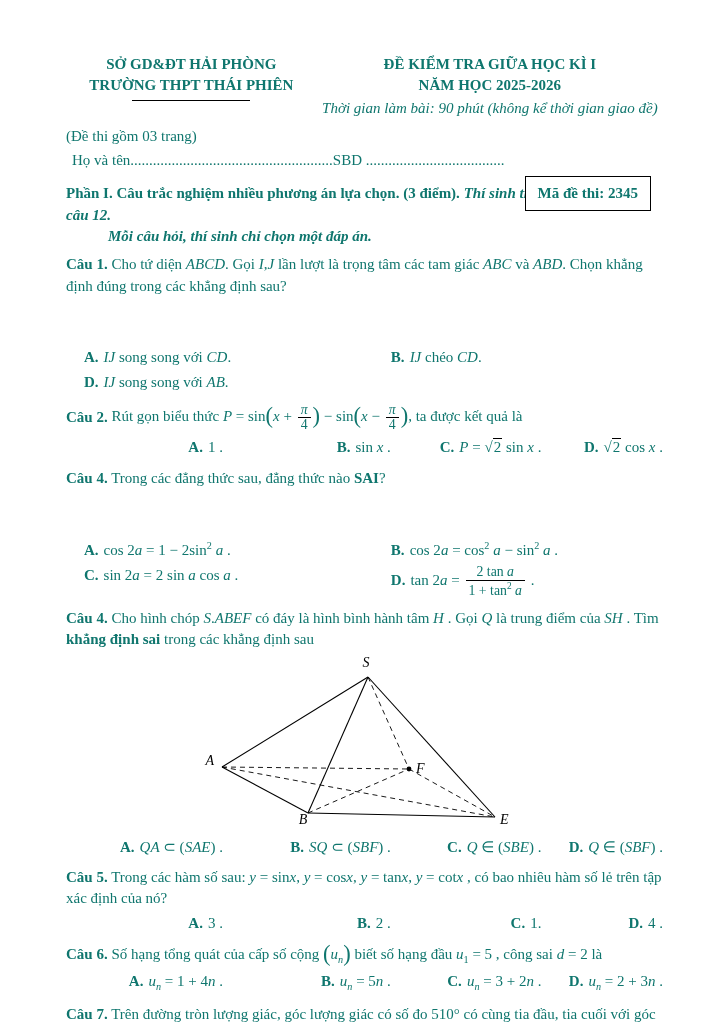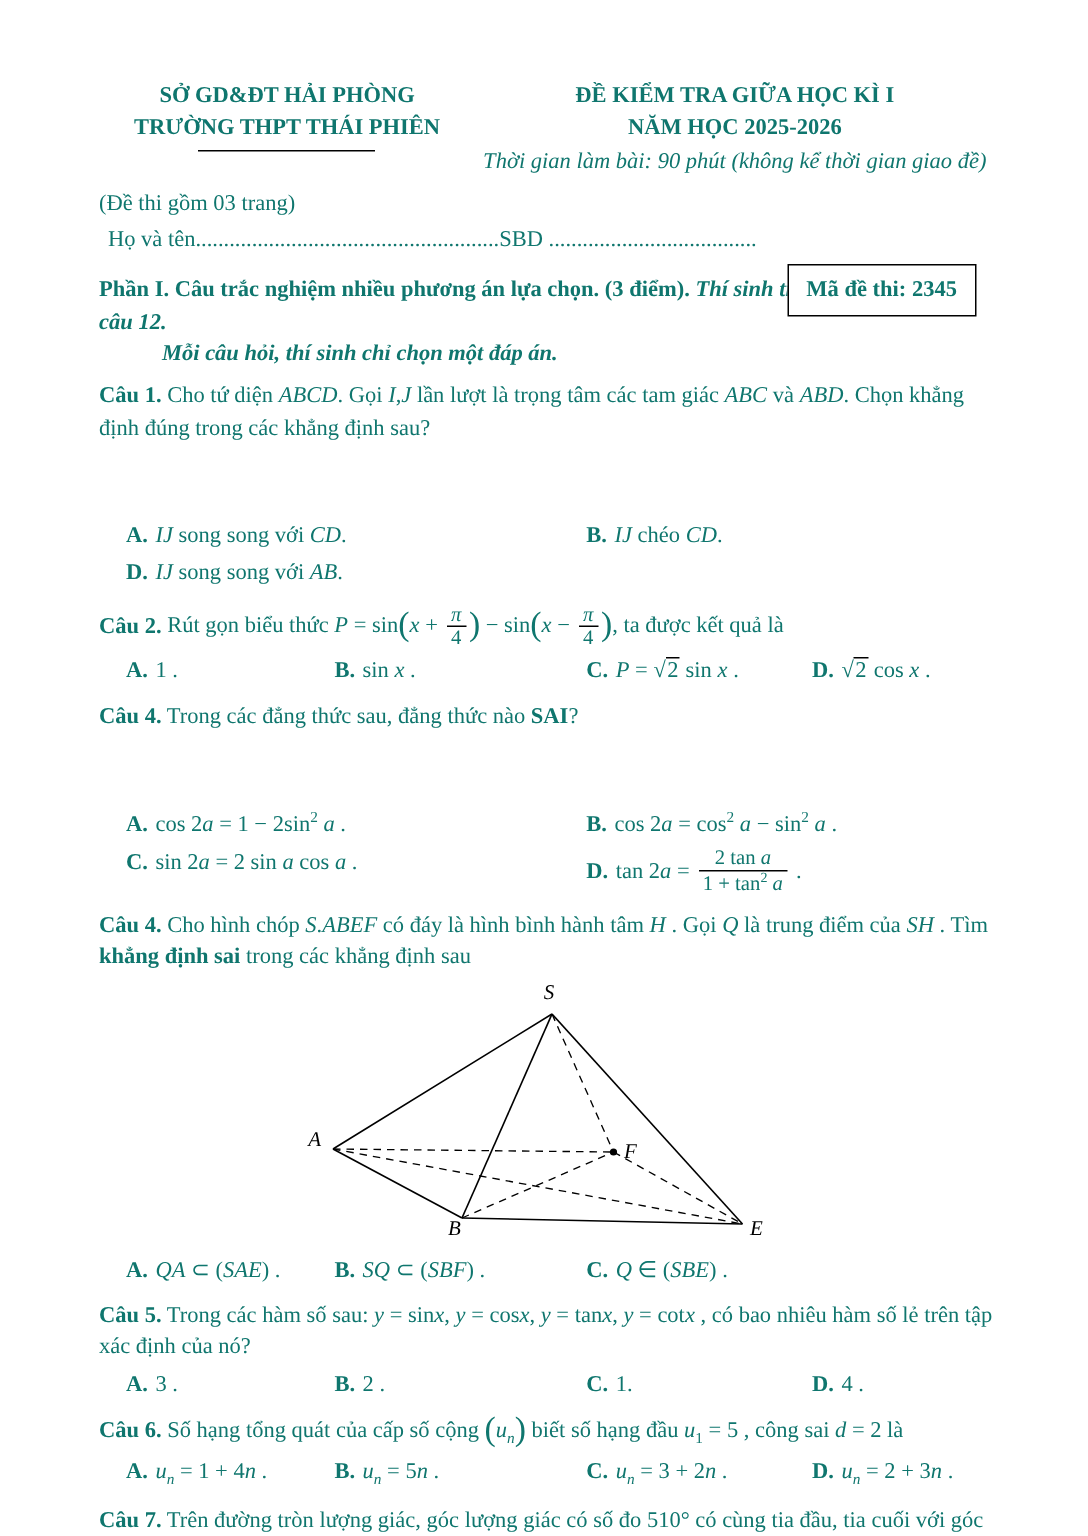--- a/index.html
+++ b/index.html
@@ -23,21 +23,21 @@
   
   .part-title { margin: 12px 0 0 0; }
   .part-title .bold { font-weight: bold; }
   .part-title .bi { font-weight: bold; font-style: italic; }
   .part-sub { display: block; margin-left: 42px; font-weight: bold; font-style: italic; }
   
   .question { margin-top: 7px; }
   .qline { margin: 0 0 2px 0; }
   .qnum { font-weight: bold; }
   .options { display: grid; margin-left: 18px; }
-  .cols4 { grid-template-columns: 24% 29% 26% 21%; }
+  .cols4 { grid-template-columns: 24% 29% 26% 21%; text-align: right; }
   .cols2 { grid-template-columns: 53% 47%; margin-top: 48px; }
   .opt { padding: 2px 0; }
   .olabel { font-weight: bold; margin-right: 5px; }
   
   i { font-style: italic; }
   sup, sub { font-size: 68%; }
   .frac { display: inline-flex; flex-direction: column; vertical-align: middle; text-align: center; line-height: 1.08; font-size: 0.92em; margin: 0 2px; }
   .frac .num { display: block; border-bottom: 1px solid #000; padding: 0 3px; }
   .frac .den { display: block; padding: 0 3px; }
   .bp { font-size: 1.5em; vertical-align: -0.1em; line-height: 0; font-weight: normal; }
@@ -156,20 +156,21 @@
         <text x="103" y="169" text-anchor="middle">B</text>
         <text x="300" y="169" text-anchor="start">E</text>
         <text x="216" y="118" text-anchor="start">F</text>
       </svg>
     </div>
 
     <div class="options cols4">
       <div class="opt"><span class="olabel">A.</span><span><i>QA</i> ⊂ (<i>SAE</i>) .</span></div>
       <div class="opt"><span class="olabel">B.</span><span><i>SQ</i> ⊂ (<i>SBF</i>) .</span></div>
       <div class="opt"><span class="olabel">C.</span><span><i>Q</i> ∈ (<i>SBE</i>) .</span></div>
+      <div class="opt"><span class="olabel">D.</span><span><i>Q</i> ∈ (<i>SBF</i>) .</span></div>
     </div>
   </div>
 
   <div class="question">
     <p class="qline">
       <span class="qnum">Câu 5.</span>
       <span>Trong các hàm số sau: <i>y</i> = sin<i>x</i>, <i>y</i> = cos<i>x</i>, <i>y</i> = tan<i>x</i>, <i>y</i> = cot<i>x</i> , có bao nhiêu hàm số lẻ trên tập xác định của nó?</span>
     </p>
     <div class="options cols4">
       <div class="opt"><span class="olabel">A.</span><span>3 .</span></div>

